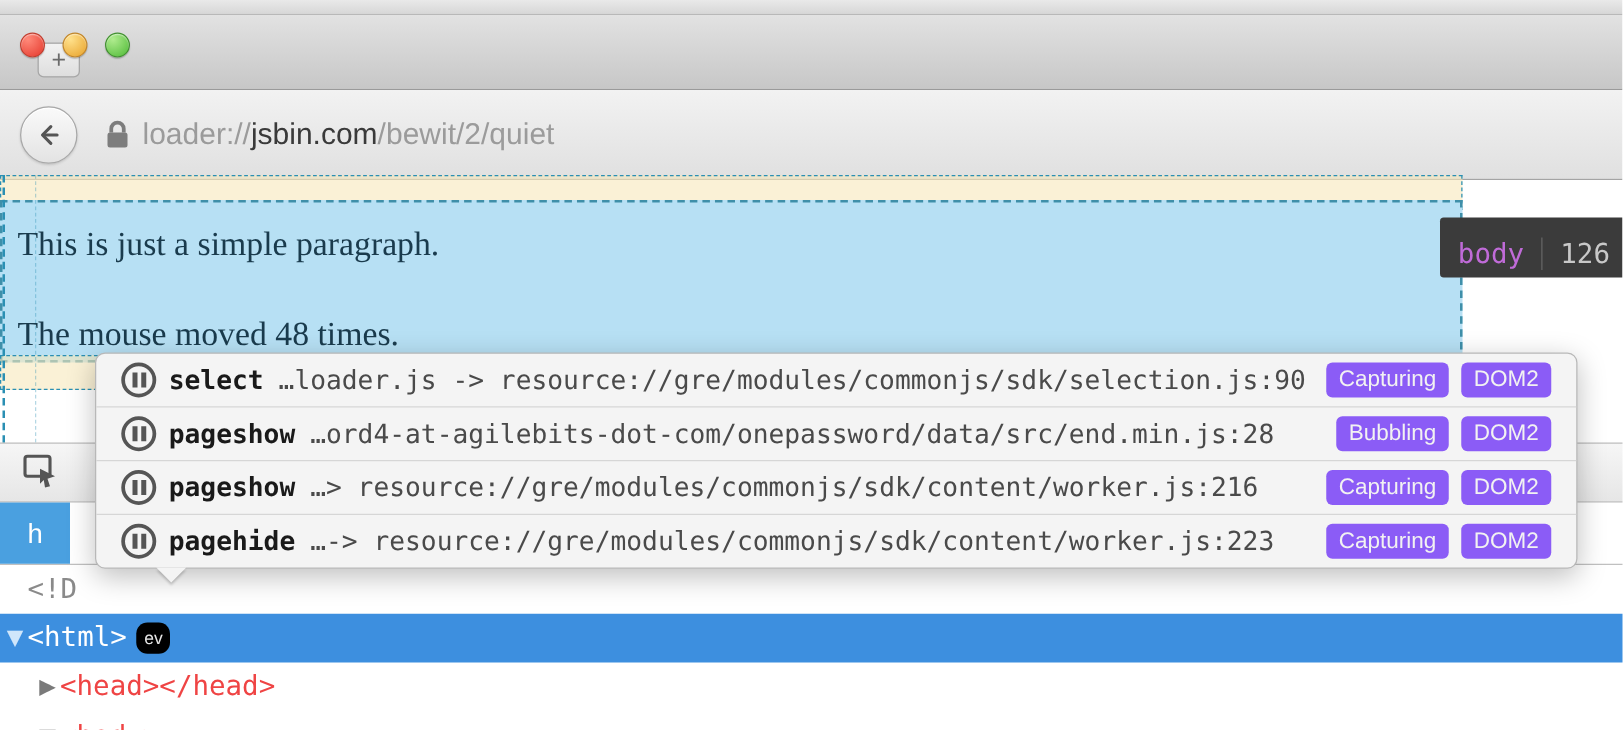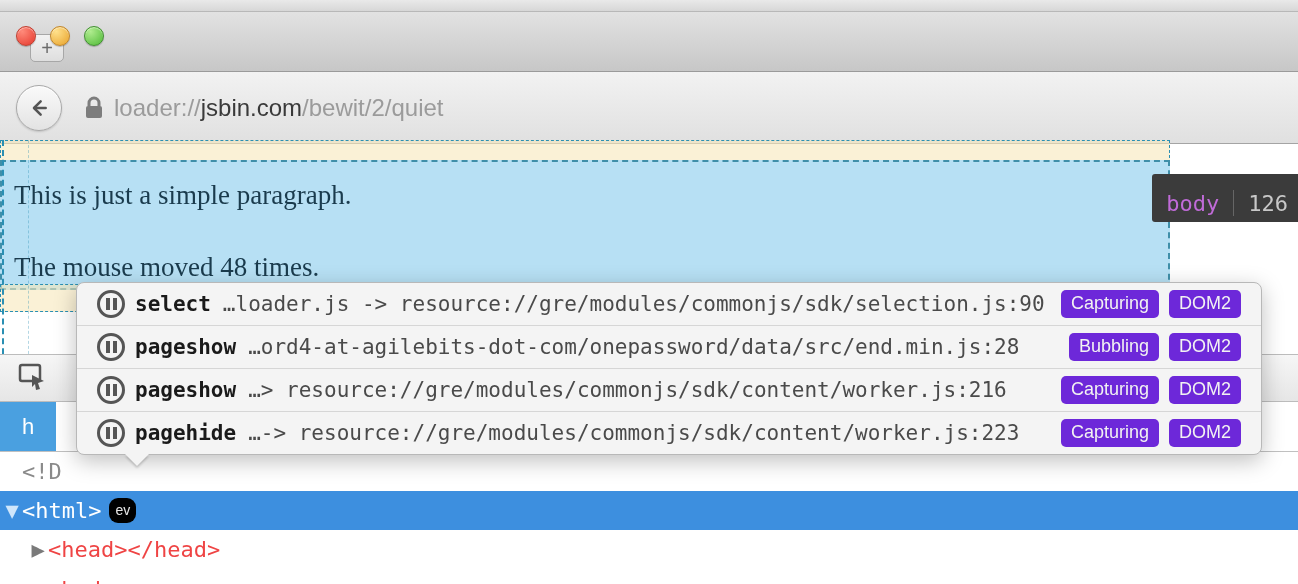--- a/index.html
+++ b/index.html
@@ -246,21 +246,21 @@
 }
 .ev-name { color:#1a1a1a; font-weight:bold; margin-right:2px;}
 .ev-src {
   color:#4a4a4a;
   flex:1;
   white-space:nowrap;
   overflow:hidden;
 }
 .ev-src a { color:#4a4a4a; text-decoration:none; }
 .pill {
-  background:#6d28d9;
+  background:#8b5cf6;
   color:#f2f2f2;
   font-size:18px;
   padding:3px 10px 4px;
   border-radius:5px;
   font-family:"Lucida Grande","Helvetica Neue",Arial,sans-serif;
 }
 
 
 .devtools {
   position:absolute;

